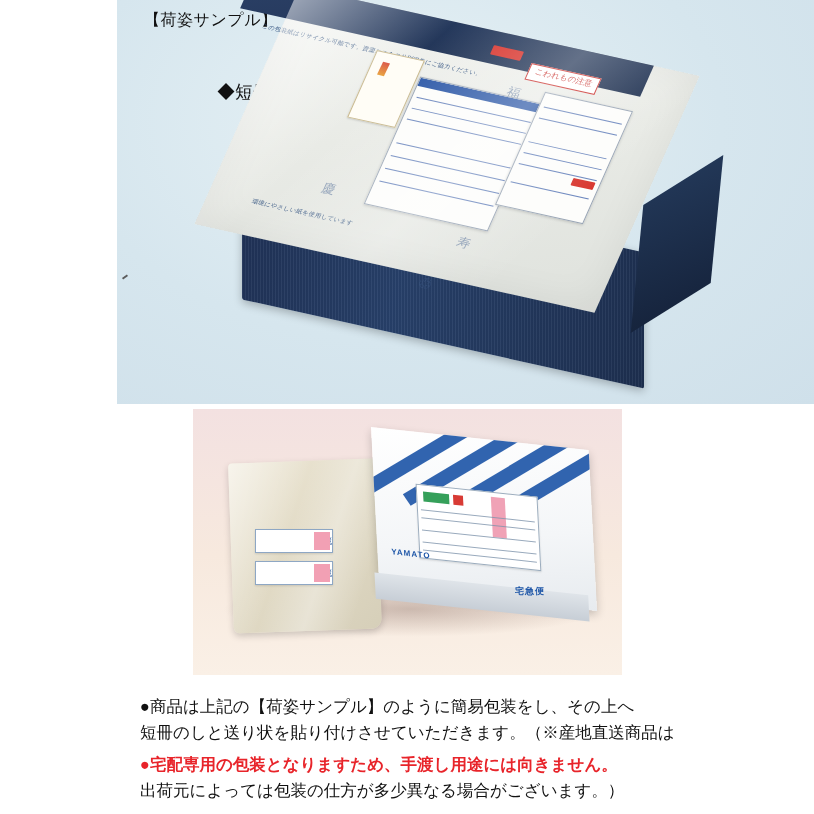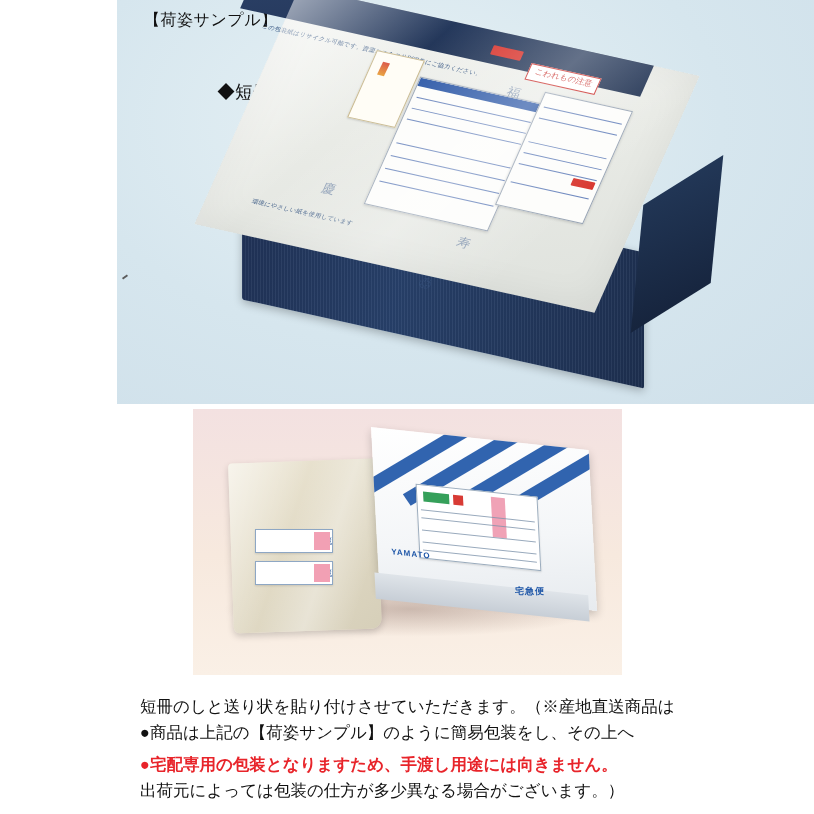--- a/index.html
+++ b/index.html
@@ -414,17 +414,17 @@
       <div class="cs-line" style="top:64px;"></div>
     </div>
 
     <div class="carton-logo" style="left:14px; top:118px;">YAMATO</div>
   </div>
   <div class="carton-side"></div>
   <div class="carton-logo" style="left:322px; top:176px; font-size:9px;">宅急便</div>
 </div>
 
 <div class="caption">
+  <div class="ln">●商品は上記の【荷姿サンプル】のように簡易包装をし、その上へ</div>
   <div class="ln">短冊のしと送り状を貼り付けさせていただきます。（※産地直送商品は</div>
-  <div class="ln">●商品は上記の【荷姿サンプル】のように簡易包装をし、その上へ</div>
   <div class="ln warn">●宅配専用の包装となりますため、手渡し用途には向きません。</div>
   <div class="ln">出荷元によっては包装の仕方が多少異なる場合がございます。）</div>
 </div>
 
 </body></html>

